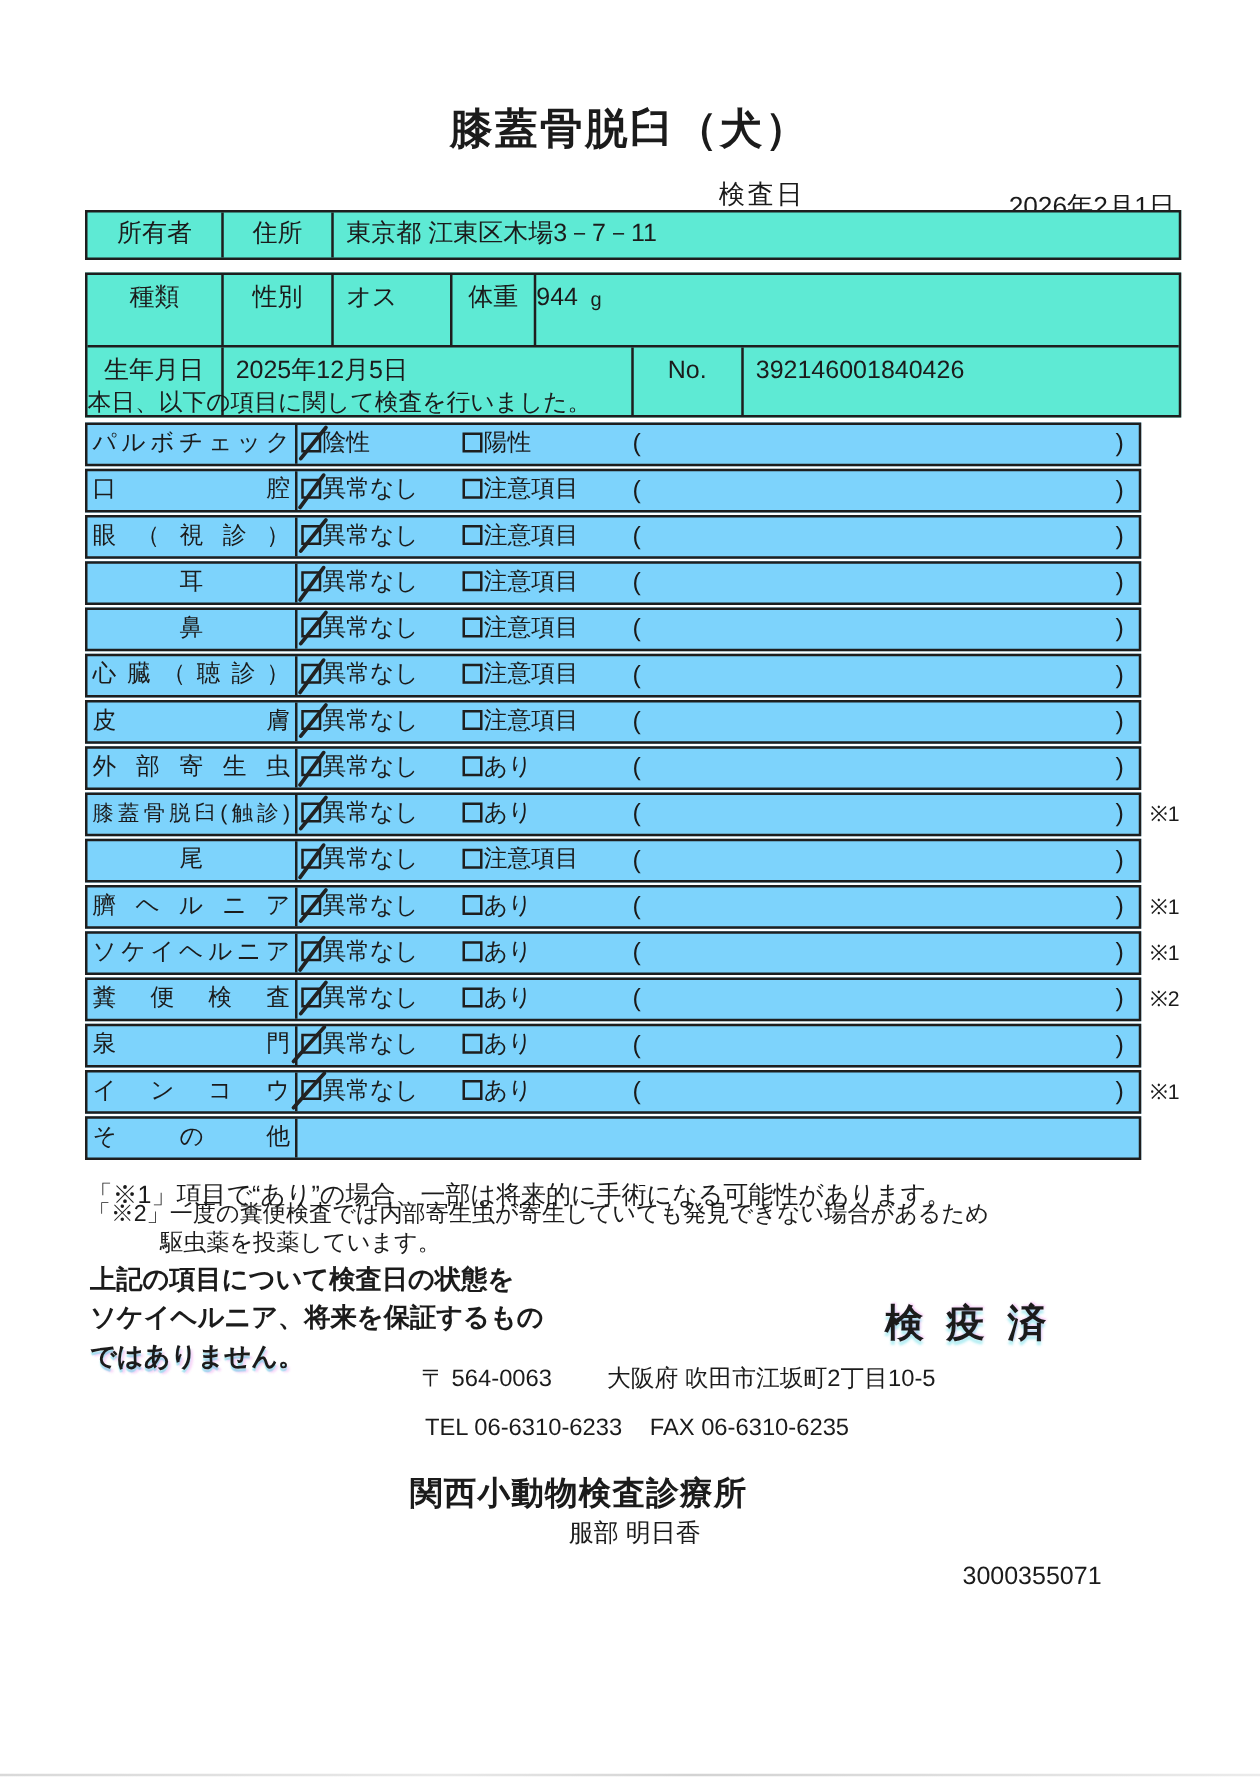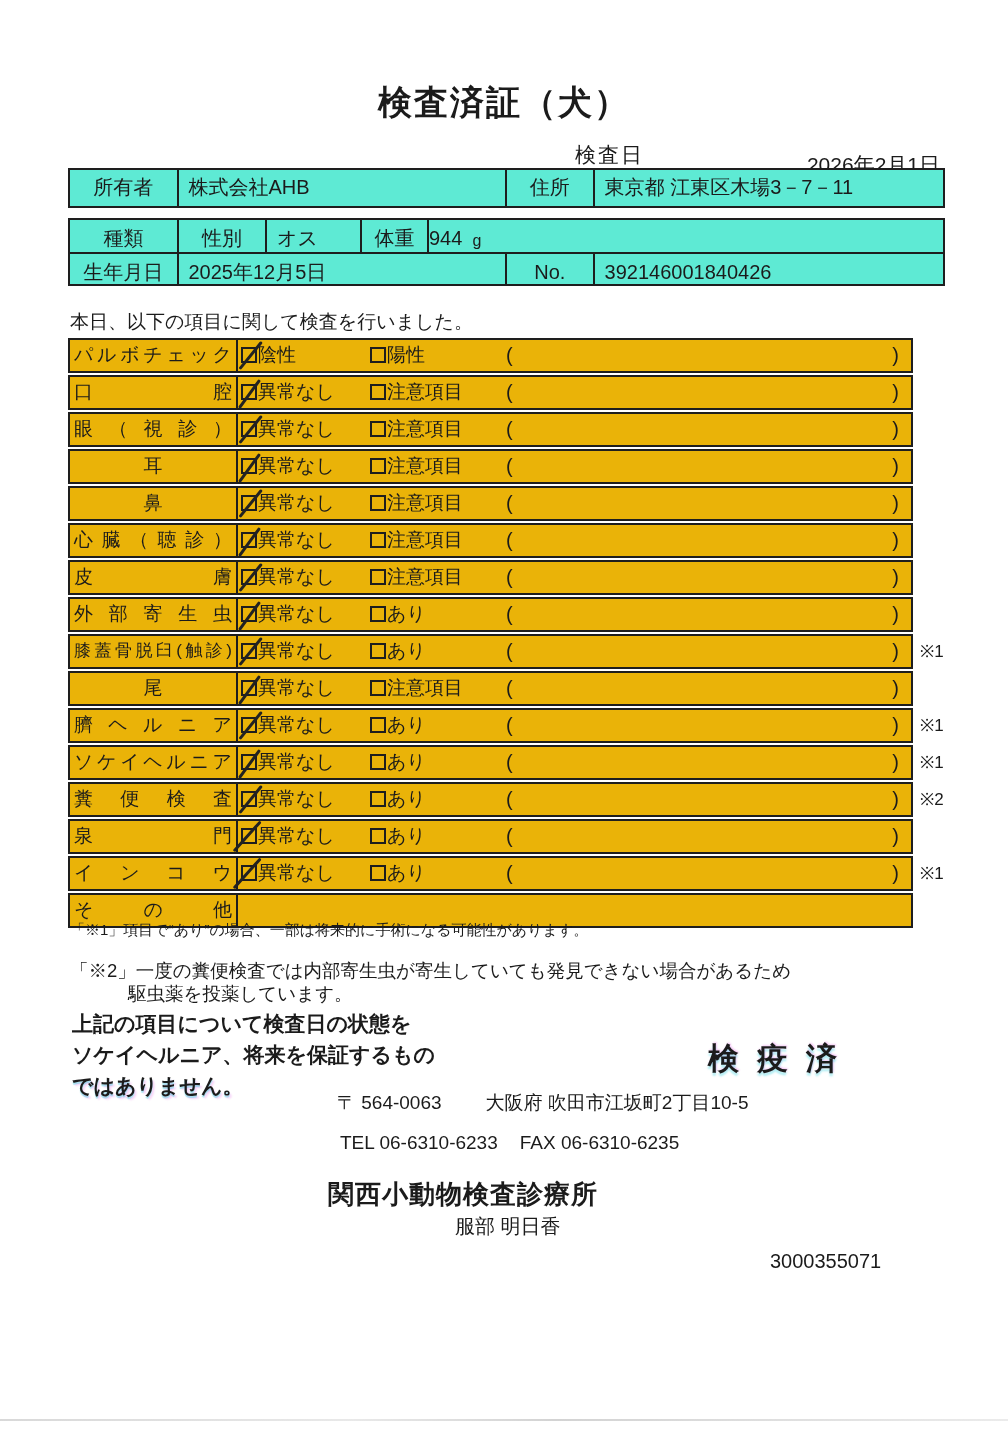--- a/index.html
+++ b/index.html
@@ -25,21 +25,21 @@
   
   .htable {
     left:68px; width:877px;
     border:2px solid #1e1e1e;
     display:flex; flex-direction:column;
     background:#5eead4;
   }
   .htable-1 { top:168px; }
   .htable-2 { top:218px; }
   .hrow { display:flex; height:36px; }
-  .htable-2 .hrow { height:32px; }
+  .htable-2 .hrow { height:56px; }
   .htable-2 .hrow + .hrow { border-top:2px solid #1e1e1e;justify-content:flex-end; }
   .hcell {
     font-size:20px; line-height:34px;
     white-space:nowrap; overflow:visible;
   }
   .htable-2 .hcell { line-height:36px; }
   .hcell + .hcell { border-left:2px solid #1e1e1e; }
   .hc-label { text-align:center; }
   .hc-value { padding-left:10px; }
   .w-107 { width:107px; } .w-330 { width:330px; } .w-88 { width:88px; }
@@ -50,21 +50,21 @@
 
   .intro { top:309px; left:70px; font-size:19px; }
 
   
   .exam-table { top:338px; left:68px; width:845px; }
   .exam-row {
     position:relative;
     height:35px; margin-bottom:2px;
     border:2px solid #1e1e1e;
     display:flex;
-    background:#eab308;
+    background:#7dd3fc;
   }
   .item-label {
     width:168px; border-right:2px solid #1e1e1e;
     padding:0 4px;
     font-size:19px; line-height:30px;
     text-align:justify; text-align-last:justify; text-justify:inter-character;
     overflow:hidden; white-space:nowrap;
   }
   
   .exam-row:nth-child(4) .item-label,
@@ -98,21 +98,21 @@
     background:#222;
     left:-10px; top:5px;
     transform:rotate(-51deg);
   }
   
   .exam-row:nth-child(2n) .cb.checked .slash { transform:rotate(-54deg) translateX(-2px); }
   .exam-row:nth-child(14) .cb.checked .slash,
   .exam-row:nth-child(15) .cb.checked .slash { left:-16px; width:40px; transform:rotate(-48deg); }
 
   
-  .fn1 { top:921px; left:70px; font-size:15px; }
+  .fn1 { top:942px; left:70px; font-size:20px; }
   .fn2 { top:958px; left:70px; font-size:18.5px; }
   .fn3 { top:981px; left:128px; font-size:18.5px; }
 
   
   .statement { top:1008px; left:72px; font-size:21px; font-weight:bold; line-height:31px; }
   .statement .fringe {
     text-shadow: 0 2px 1px rgba(0,190,215,0.35), 2px 3px 2px rgba(215,0,215,0.18);
   }
 
   
@@ -132,29 +132,28 @@
   
   .scan-line {
     top:1419px; left:0; width:1008px; height:2px;
     background:linear-gradient(90deg, #cfcfcf 0%, #e3e3e3 35%, #c8c8c8 55%, #e6e6e6 100%);
     opacity:.8;
   }
 </style>
 </head>
 <body>
 
-<div class="abs title">検査済証（犬）</div>
+<div class="abs title">膝蓋骨脱臼（犬）</div>
 
 <div class="abs exam-date-label">検査日</div>
 <div class="abs exam-date-value">2026年2月1日</div>
 
 <div class="abs htable htable-1">
   <div class="hrow">
     <div class="hcell hc-label w-107">所有者</div>
-    <div class="hcell hc-value w-330">株式会社AHB</div>
     <div class="hcell hc-label w-88">住所</div>
     <div class="hcell hc-value w-352">東京都 江東区木場3－7－11</div>
   </div>
 </div>
 
 <div class="abs htable htable-2">
   <div class="hrow">
     <div class="hcell hc-label w-107">種類</div>
     <div class="hcell hc-label w-88">性別</div>
     <div class="hcell hc-value w-95">オス</div>

